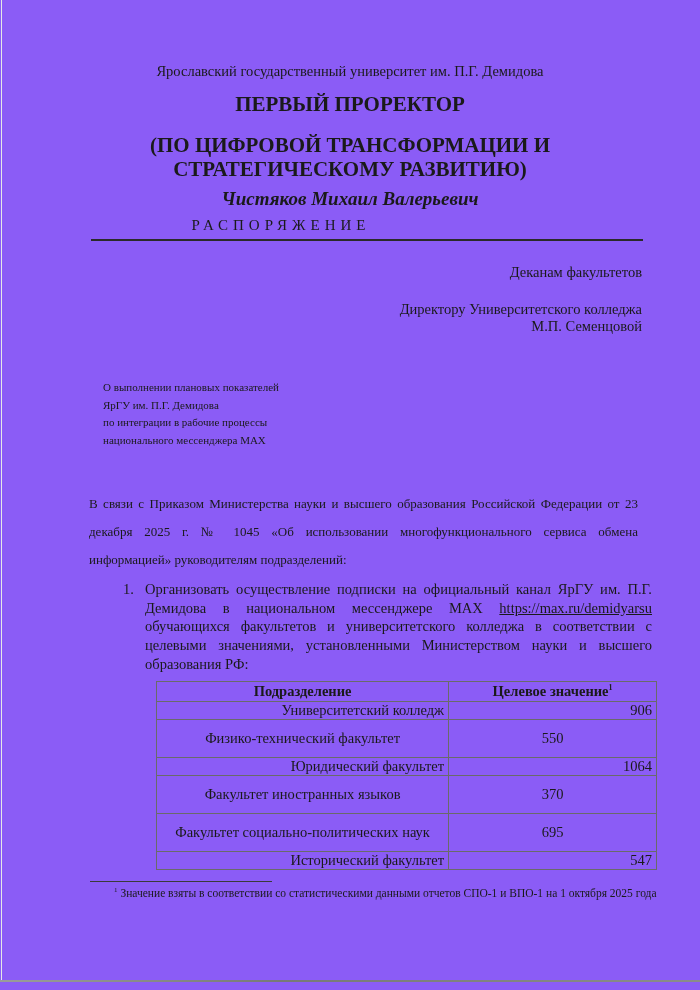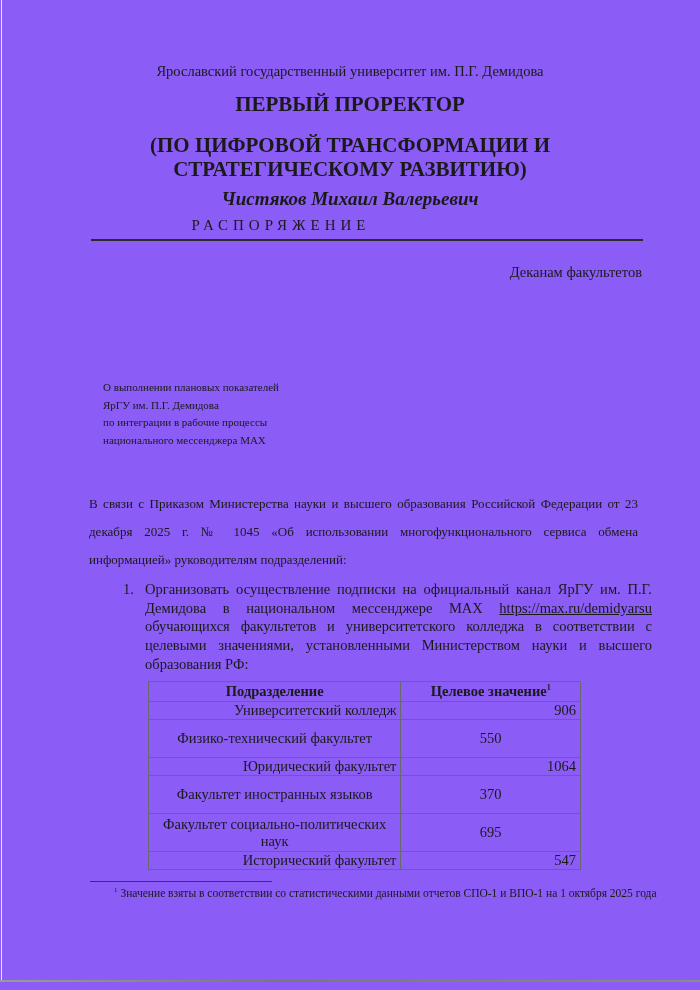--- a/index.html
+++ b/index.html
@@ -109,22 +109,22 @@
       margin-left: 22px;
       text-align: justify;
     }
     .list-text a {
       color: #1a1a1a;
       text-decoration: underline;
     }
 
     table.targets {
       position: absolute;
-      left: 148px; top: 681px;
-      width: 433px;
+      left: 156px; top: 681px;
+      width: 501px;
       border-collapse: collapse;
       font-size: 14.5px;
       padding-left: 24px;
     }
     table.targets th, table.targets td {
       border: 1px solid #6a6a6a;
       text-align: center;
       vertical-align: middle;
       padding: 0 4px;
       line-height: 16.5px;
@@ -162,20 +162,24 @@
   <div class="abs university">Ярославский государственный университет им. П.Г. Демидова</div>
   <div class="abs title t1">ПЕРВЫЙ ПРОРЕКТОР</div>
   <div class="abs title t2">(ПО ЦИФРОВОЙ ТРАНСФОРМАЦИИ И</div>
   <div class="abs title t3">СТРАТЕГИЧЕСКОМУ РАЗВИТИЮ)</div>
   <div class="abs signer">Чистяков Михаил Валерьевич</div>
   <div class="abs doc-type">РАСПОРЯЖЕНИЕ</div>
   <div class="abs rule"></div>
 
   <div class="abs addressee a1">
     <div>Деканам факультетов</div>
+  </div>
+  <div class="abs addressee a2">
+    <div>Директору Университетского колледжа</div>
+    <div>М.П. Семенцовой</div>
   </div>
 
   <div class="abs subject">
     <div>О выполнении плановых показателей</div>
     <div>ЯрГУ им. П.Г. Демидова</div>
     <div>по интеграции в рабочие процессы</div>
     <div>национального мессенджера MAX</div>
   </div>
 
   <div class="abs intro">В связи с Приказом Министерства науки и высшего образования Российской Федерации от 23 декабря 2025 г. № 1045 «Об использовании многофункционального сервиса обмена информацией» руководителям подразделений:</div>

